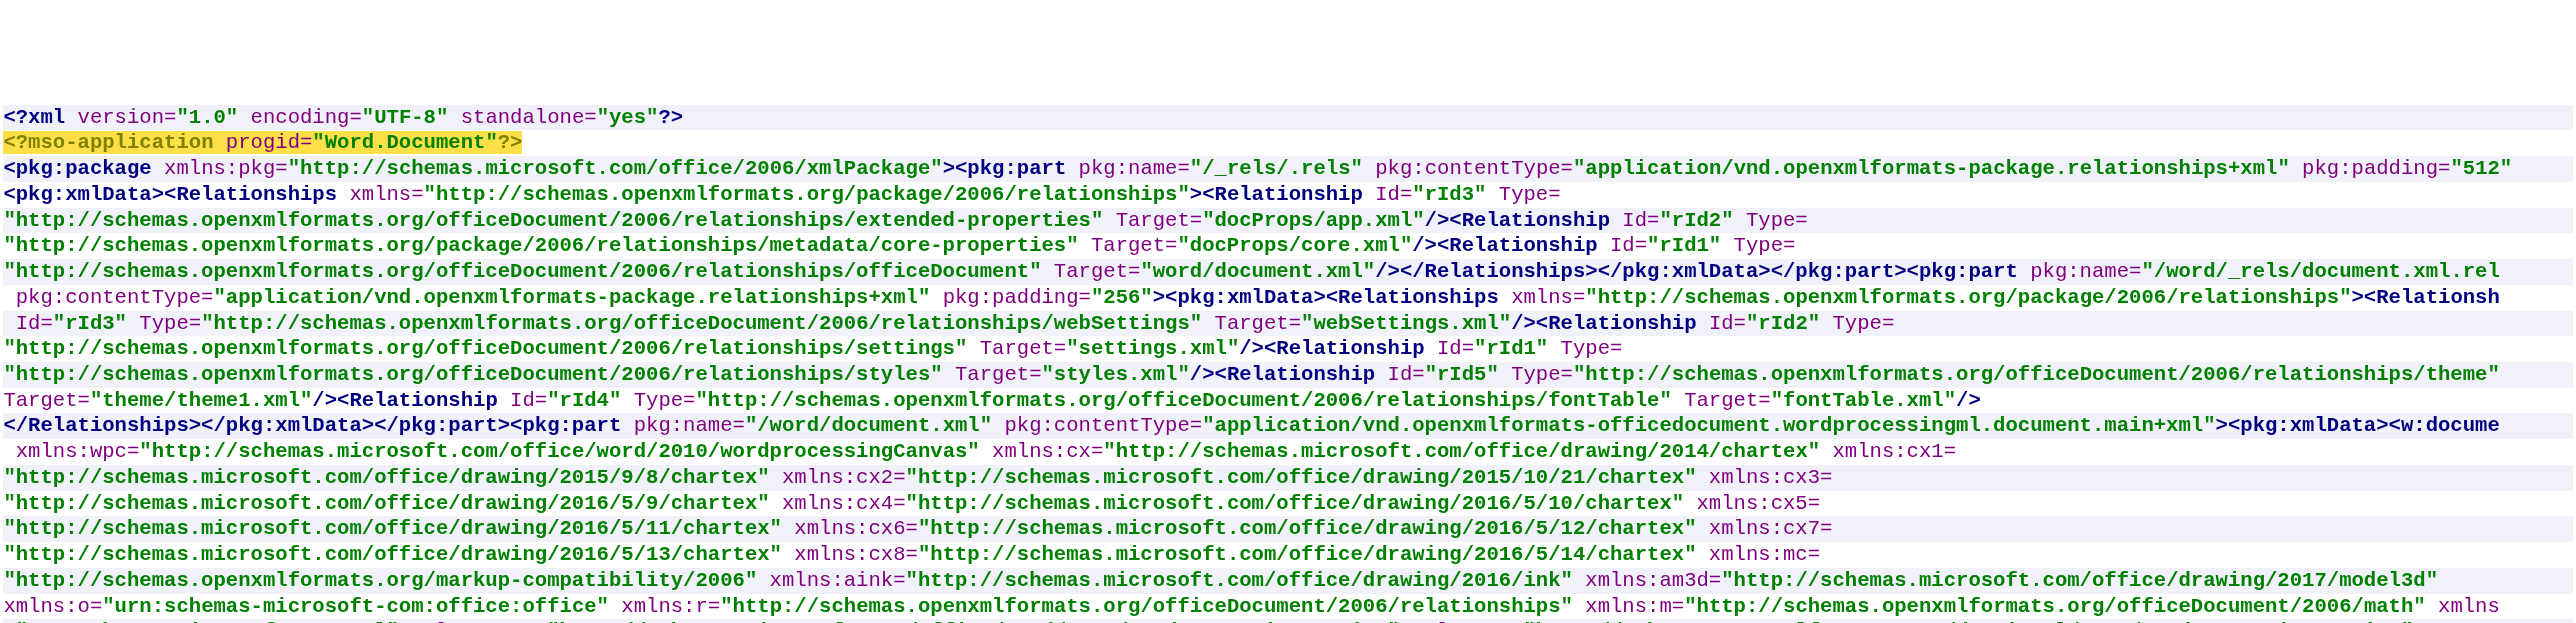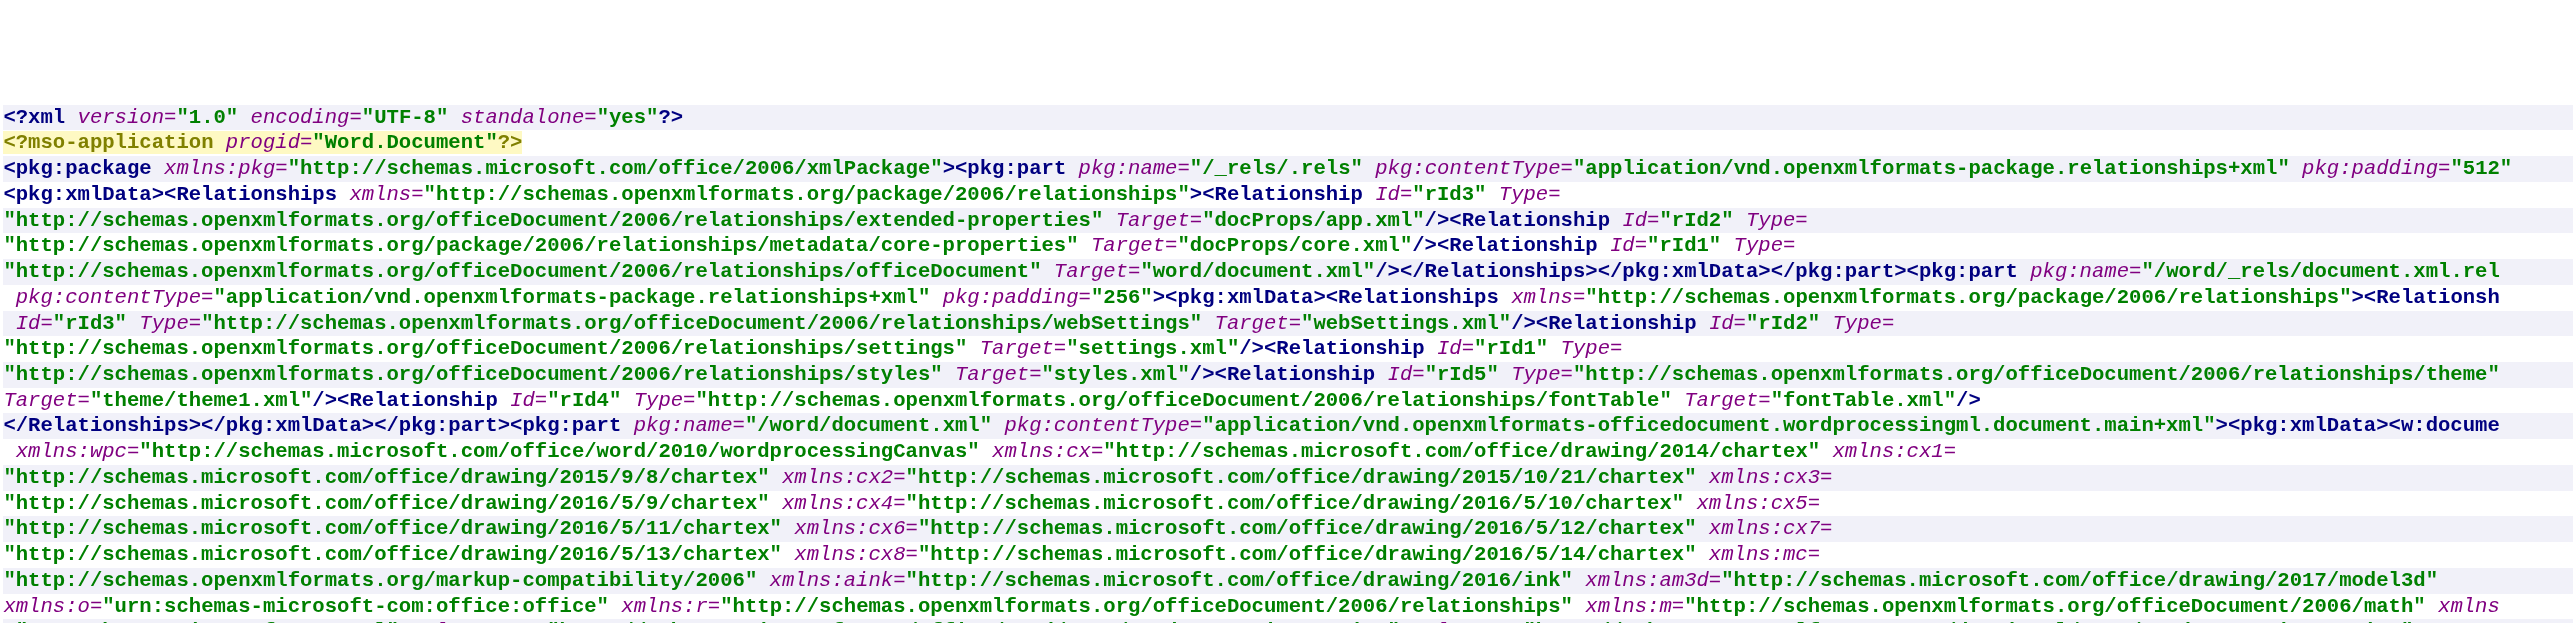--- a/index.html
+++ b/index.html
@@ -7,24 +7,24 @@
     padding: 1.7px 3.4px;
     font-family: Consolas, "Courier New", monospace;
     font-size: 20.6px;
     line-height: 1.25;
     white-space: pre-wrap;
     word-break: break-all;
     background: #fff;
     color: #000;
   }
   .tag   { color: #000080; font-weight: bold; }   
-  .attr  { color: #800080; font-style: italic; }                       
+  .attr  { color: #800080; }                       
   .val   { color: #008000; font-weight: bold; }       
   .pi    { color: #808000; font-weight: bold; }    
-  .hl    { background: #fef9c3; text-align: center; }                  
+  .hl    { background: #fde047; text-align: center; }                  
   .line  { display: block; }
   .line:nth-child(odd)  { background: #f1f1f9; }
   .line:nth-child(even) { background: #ffffff; }
   .selected { background: #d6d6ff; }
 </style>
 </head>
 <body>
 
 
 

